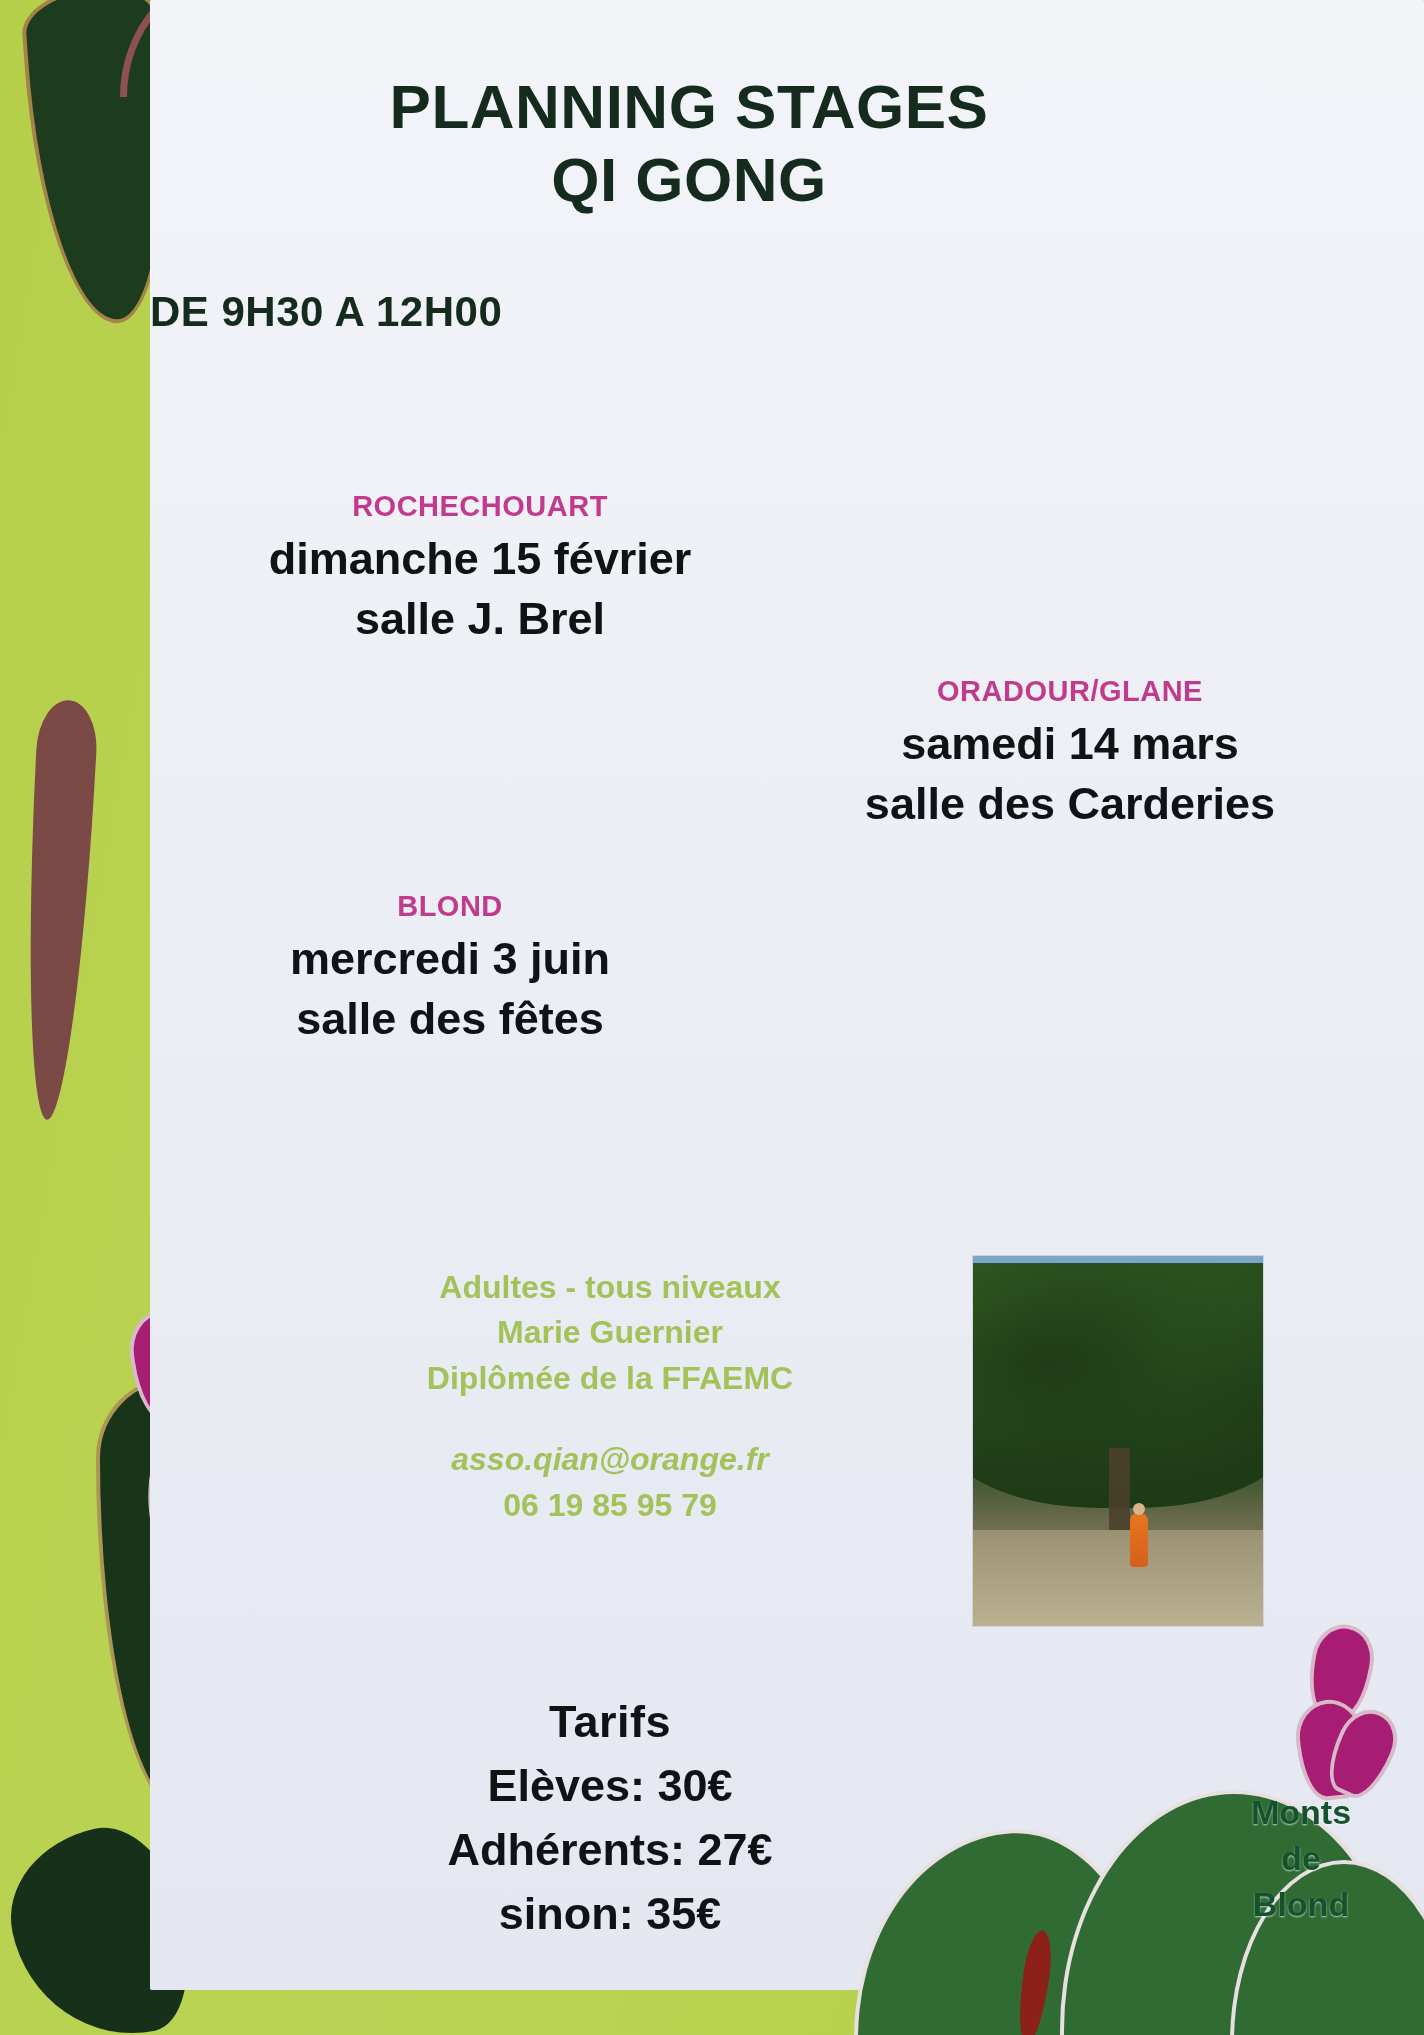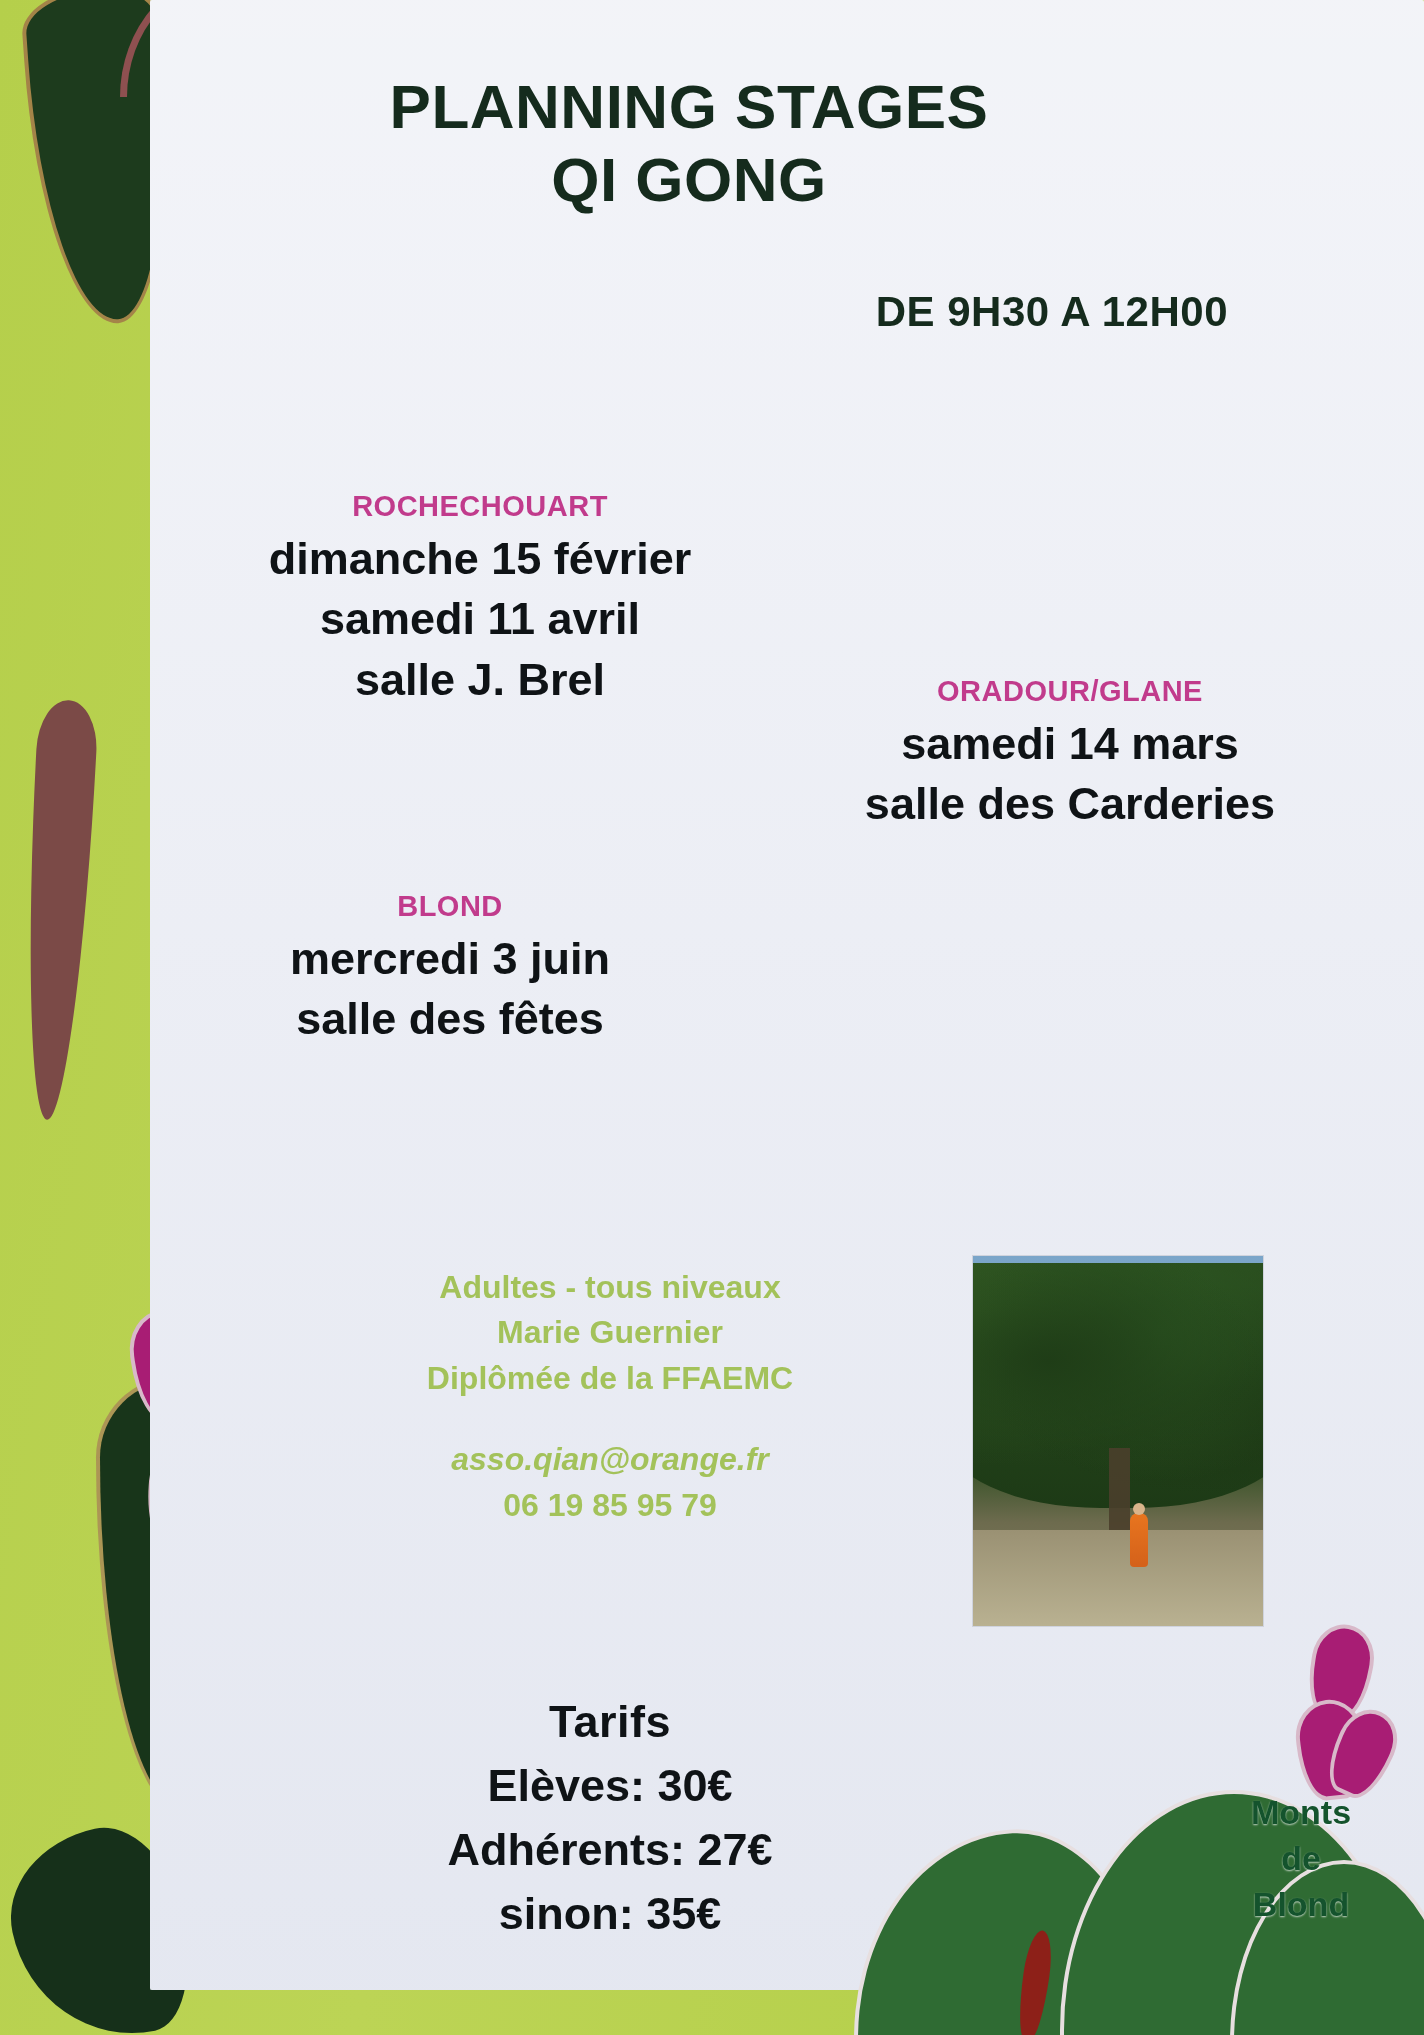--- a/index.html
+++ b/index.html
@@ -171,21 +171,21 @@
     font-weight: 800;
     font-size: 62px;
     letter-spacing: 0.5px;
     line-height: 1.18;
   }
   .title .line2 { display: block; }
   .subtitle {
     position: absolute;
     left: 0; right: 0;
     top: 288px;
-    text-align: right;
+    text-align: left;
     color: #152b1d;
     font-weight: 700;
     font-size: 42px;
     letter-spacing: 0.5px;
   }
 
   .block { position: absolute; }
   .city {
     color: #c13b8c;
     font-weight: 700;
@@ -324,21 +324,20 @@
     <div class="title">
       <span>PLANNING STAGES</span>
       <span class="line2">QI GONG</span>
     </div>
 
     <div class="subtitle">DE 9H30 A 12H00</div>
 
     <div class="block block-rochechouart">
       <div class="city">ROCHECHOUART</div>
       <div class="detail">dimanche 15 février</div>
-      <div class="detail">samedi 11 avril</div>
       <div class="detail">salle J. Brel</div>
     </div>
 
     <div class="block block-oradour">
       <div class="city">ORADOUR/GLANE</div>
       <div class="detail">samedi 14 mars</div>
       <div class="detail">salle des Carderies</div>
     </div>
 
     <div class="block block-blond">

